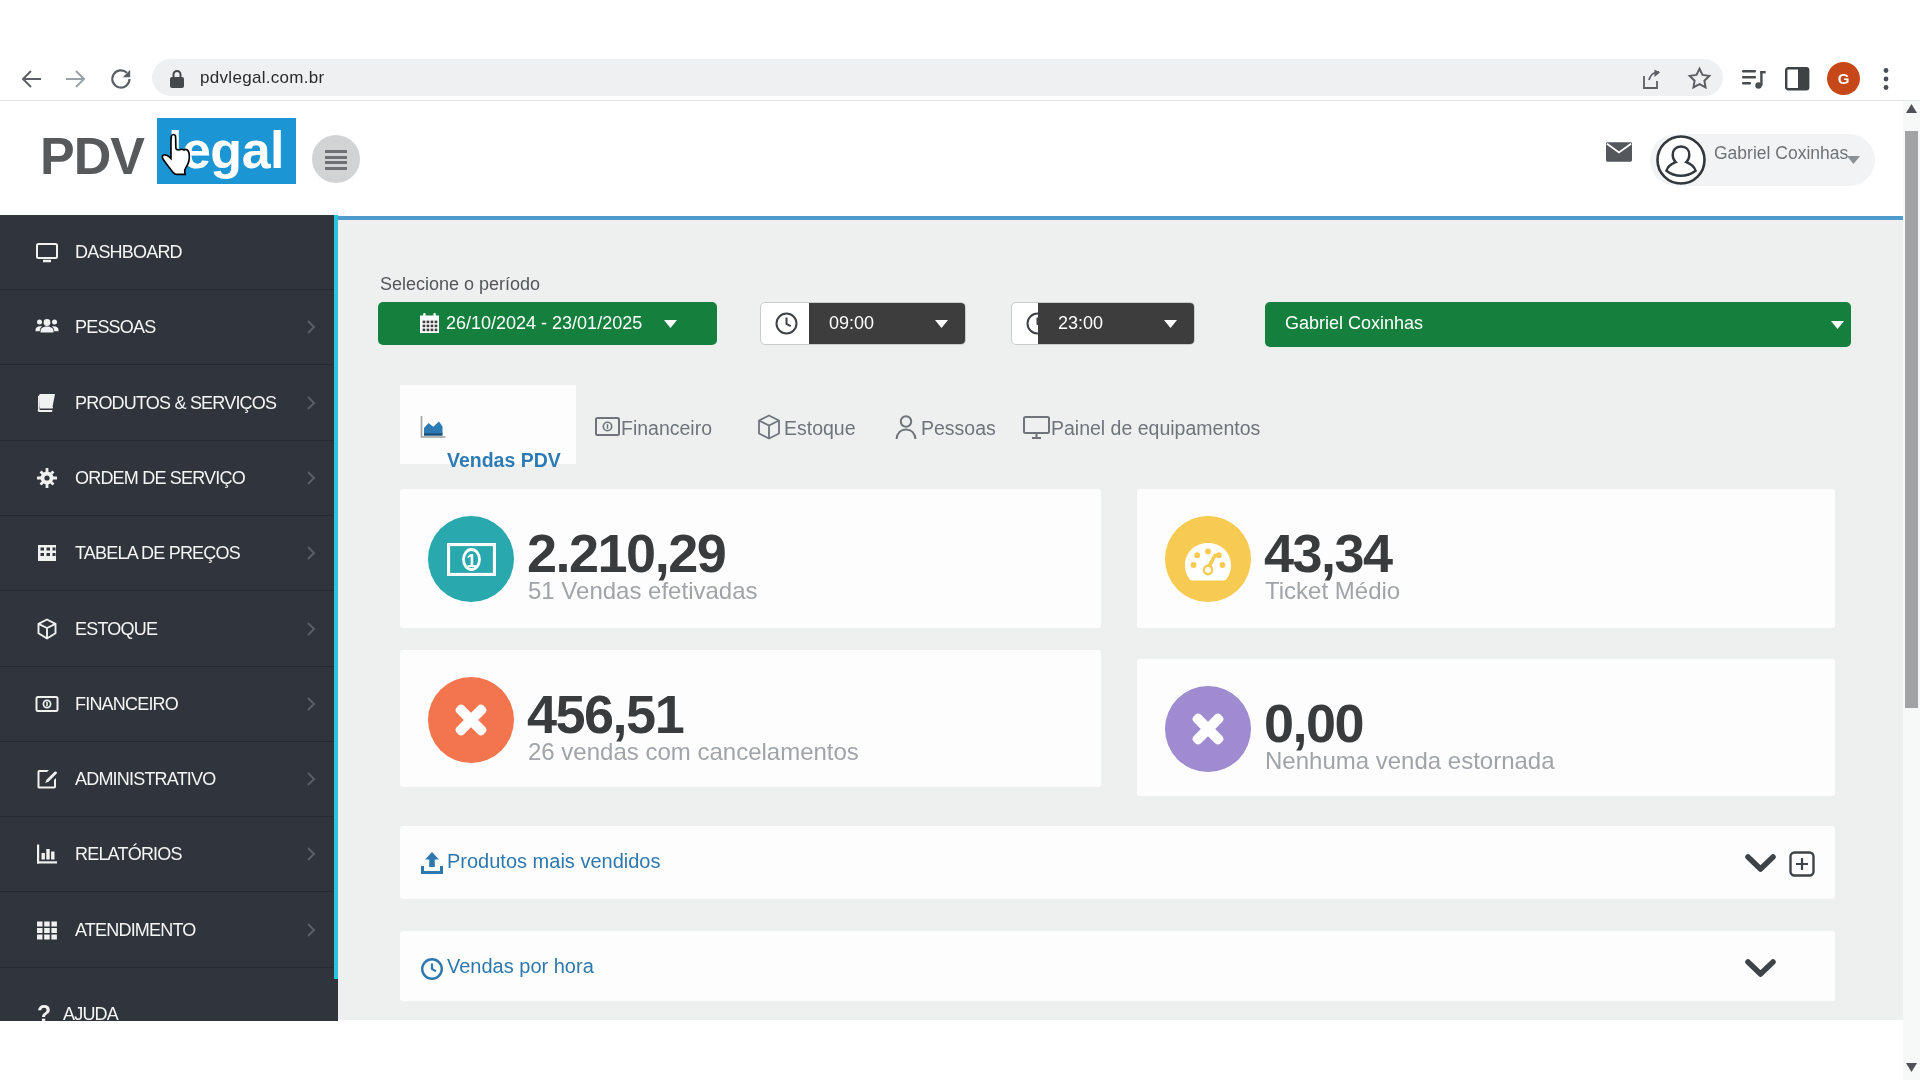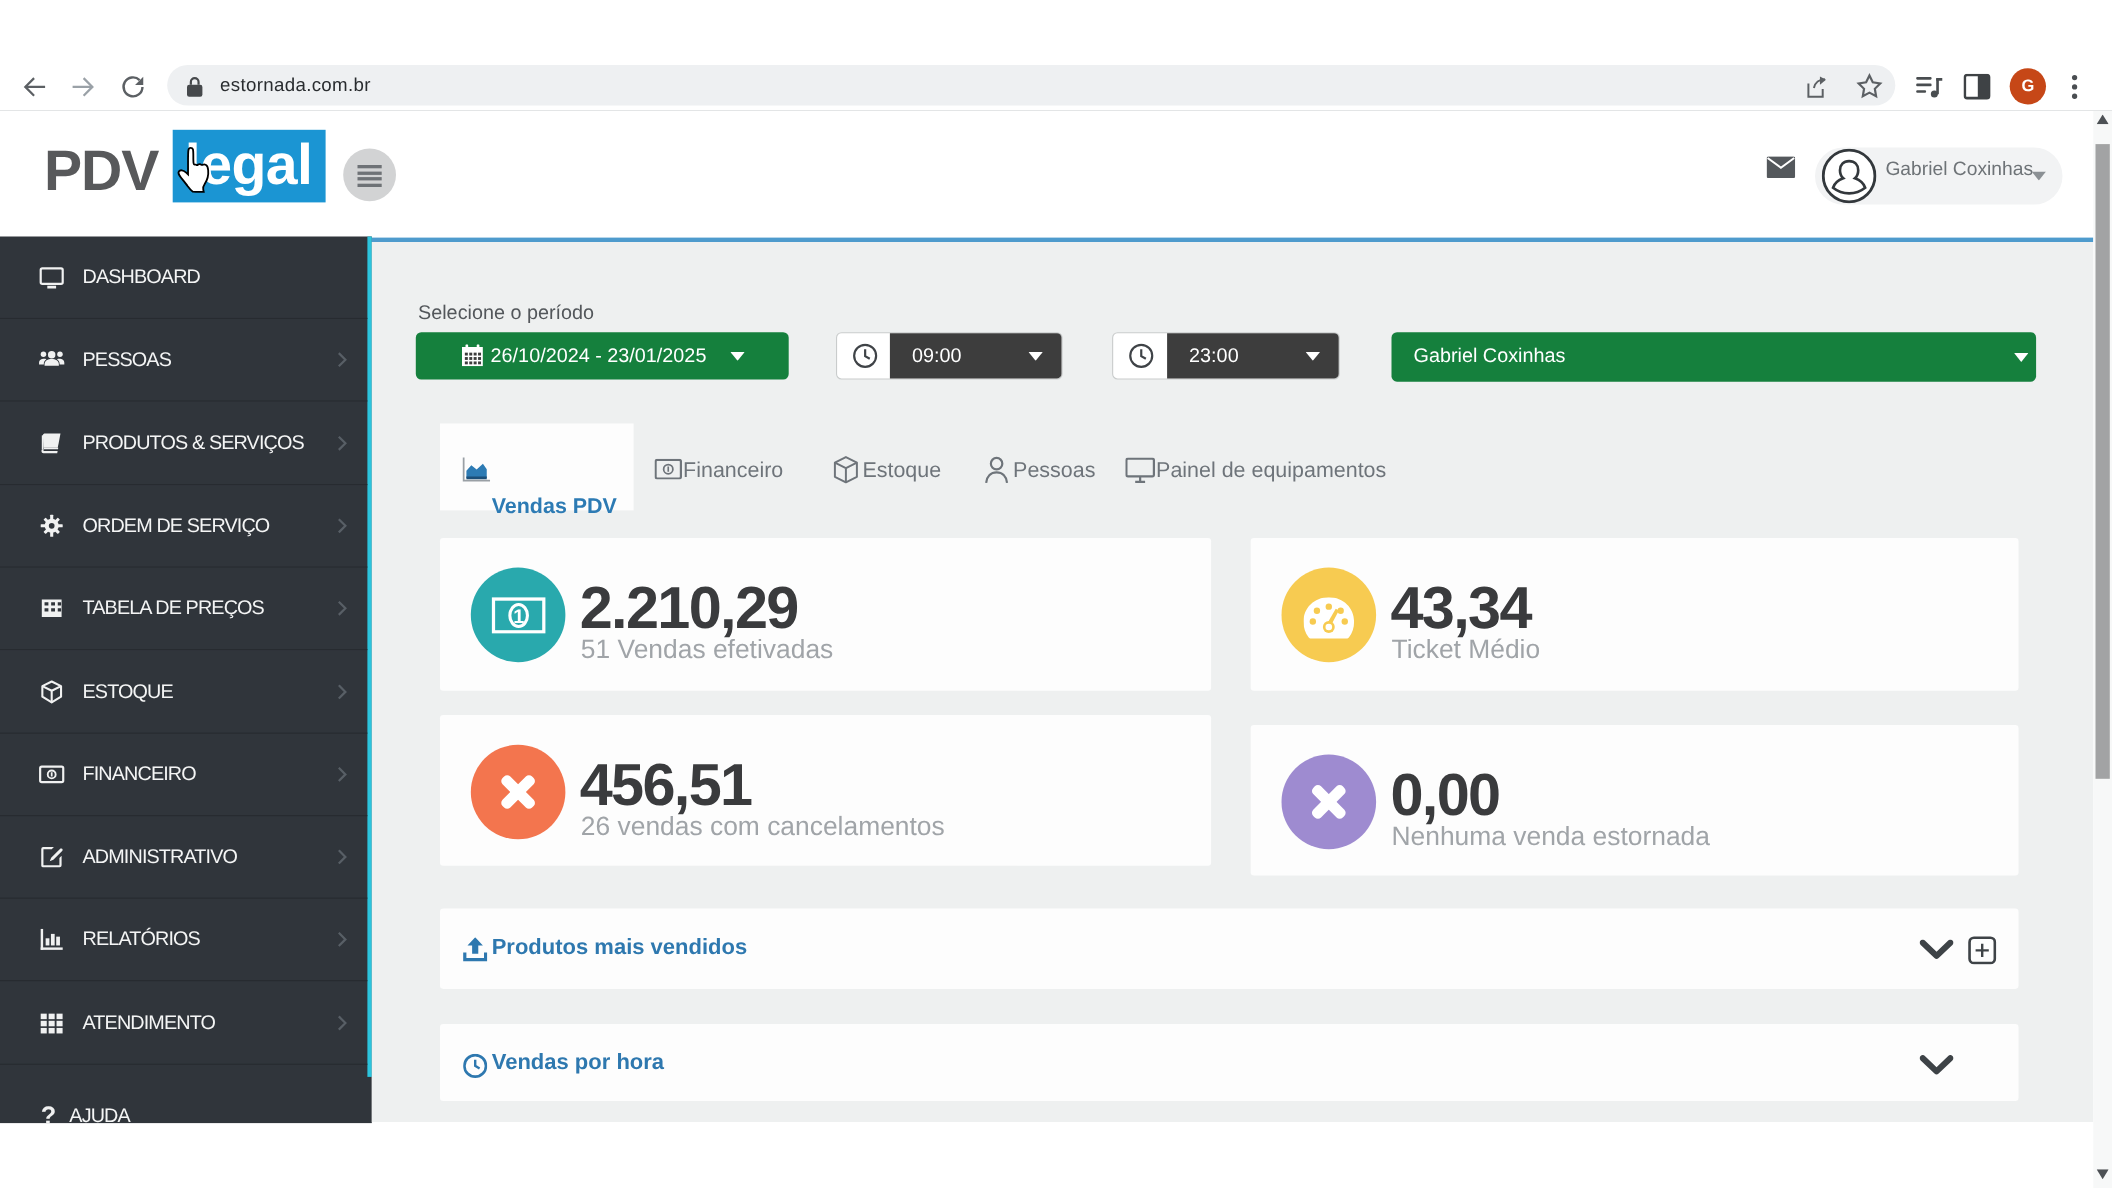--- a/index.html
+++ b/index.html
@@ -28,40 +28,40 @@
   .mi .tx { position:absolute; left:75px; top:50%; transform:translateY(-50%);
             font-size:18px; color:#f4f5f5; letter-spacing:-0.8px; white-space:nowrap;}
   .mi .ch { position:absolute; right:18px; top:50%; transform:translateY(-50%); width:10px; height:14px;}
   
   #blueline { left:338px; top:216px; width:1565px; height:4px; background:#4e9bcd; }
   #content { left:338px; top:220px; width:1565px; height:800px; background:#eef0f0; }
   #lblper { left:380px; top:274px; font-size:18px; color:#53575b; }
   .dbtn { position:absolute; background:#15803d; border-radius:5px; }
   #datebtn { left:378px; top:302px; width:339px; height:43px; }
   #timew1 { left:760px; top:302px; width:206px; height:43px; background:#fff; border-radius:5px; border:1px solid #c9cccc;}
-  #timew2 { left:1011px; top:302px; width:207px; height:43px; background:#fff; border-radius:5px; border:1px solid #c9cccc;}
+  #timew2 { left:1011px; top:302px; width:184px; height:43px; background:#fff; border-radius:5px; border:1px solid #c9cccc;}
   .timedark { position:absolute; right:0; top:0; width:156px; height:41px; background:#3d3d3d; border-radius:0 4px 4px 0;}
   #gabbtn { left:1265px; top:302px; width:586px; height:45px; }
   .wtxt { position:absolute; color:#fff; font-size:18px; }
   
   #tabactive { left:400px; top:385px; width:176px; height:79px; background:#fdfdfd; }
   .tabt { position:absolute; top:417px; font-size:19.5px; color:#6e747a; white-space:nowrap;}
   
   .card { position:absolute; background:#fdfdfd; border-radius:3px; }
   #c1 { left:400px; top:489px; width:701px; height:139px; }
   #c2 { left:1137px; top:489px; width:698px; height:139px; }
   #c3 { left:400px; top:650px; width:701px; height:137px;text-decoration:underline; }
   #c4 { left:1137px; top:659px; width:698px; height:137px; }
   .bigc { position:absolute; left:28px; top:27px; width:86px; height:86px; border-radius:50%; }
   .val { position:absolute; left:127px; top:33px; font-size:54px; font-weight:bold; color:#3a3b3d; letter-spacing:-1.5px;}
   .lab { position:absolute; left:128px; top:88px; font-size:24px; color:#a0a4a8; }
   
   #bar1 { left:400px; top:826px; width:1435px; height:73px; }
   #bar2 { left:400px; top:931px; width:1435px; height:70px; }
-  .bart { position:absolute; left:47px; top:24px; font-size:20px; font-weight:bold; color:#2e78af; }
+  .bart { position:absolute; left:47px; top:24px; font-size:20px; font-weight:normal; color:#2e78af; }
   
   #sbtrack { left:1903px; top:101px; width:17px; height:979px; background:#f7f8f8; }
   #sbthumb { left:1905px; top:131px; width:13px; height:577px; background:#a2a3a4; }
 </style>
 </head>
 <body>
 
 <div class="abs" id="urlbar"></div>
 <svg class="abs" style="left:20px; top:68px;" width="23" height="22" viewBox="0 0 23 22">
     <g stroke="#5c6064" stroke-width="2" fill="none">
@@ -76,21 +76,21 @@
     </g>
   </svg>
 <svg class="abs" style="left:109px; top:67px;" width="24" height="24" viewBox="0 0 24 24">
     <path d="M20.5 12a8.6 8.6 0 1 1-2.6-6.2" fill="none" stroke="#5c6064" stroke-width="2.2"></path>
     <path d="M21.2 2.8v7.4h-7.4z" fill="#5c6064"></path>
   </svg>
 <svg class="abs" style="left:169px; top:69px;" width="16" height="20" viewBox="0 0 16 20">
     <rect x="1" y="8" width="14" height="11" rx="2" fill="#46494c"></rect>
     <path d="M4.5 8V5.5a3.5 3.5 0 0 1 7 0V8" fill="none" stroke="#46494c" stroke-width="2"></path>
   </svg>
-<div class="abs" id="urltext">estornada.com.br</div>
+<div class="abs" id="urltext">pdvlegal.com.br</div>
 <svg class="abs" style="left:1641px; top:67px;" width="25" height="24" viewBox="0 0 25 24">
     <g fill="none" stroke="#5c6064" stroke-width="1.8">
       <path d="M3 9v12h13v-7"></path>
       <path d="M8 13C9 8 13 5 18 5"></path>
       <path d="M13.5 2.5L19 5.5l-5.5 4.5z" fill="#5c6064" stroke="none"></path>
     </g>
   </svg>
 <svg class="abs" style="left:1687px; top:66px;" width="25" height="25" viewBox="0 0 24 24">
     <path d="M12 2.6l2.9 5.9 6.5 1-4.7 4.6 1.1 6.5L12 17.5l-5.8 3.1 1.1-6.5L2.6 9.5l6.5-1z" fill="none" stroke="#5c6064" stroke-width="1.9"></path>
   </svg>

